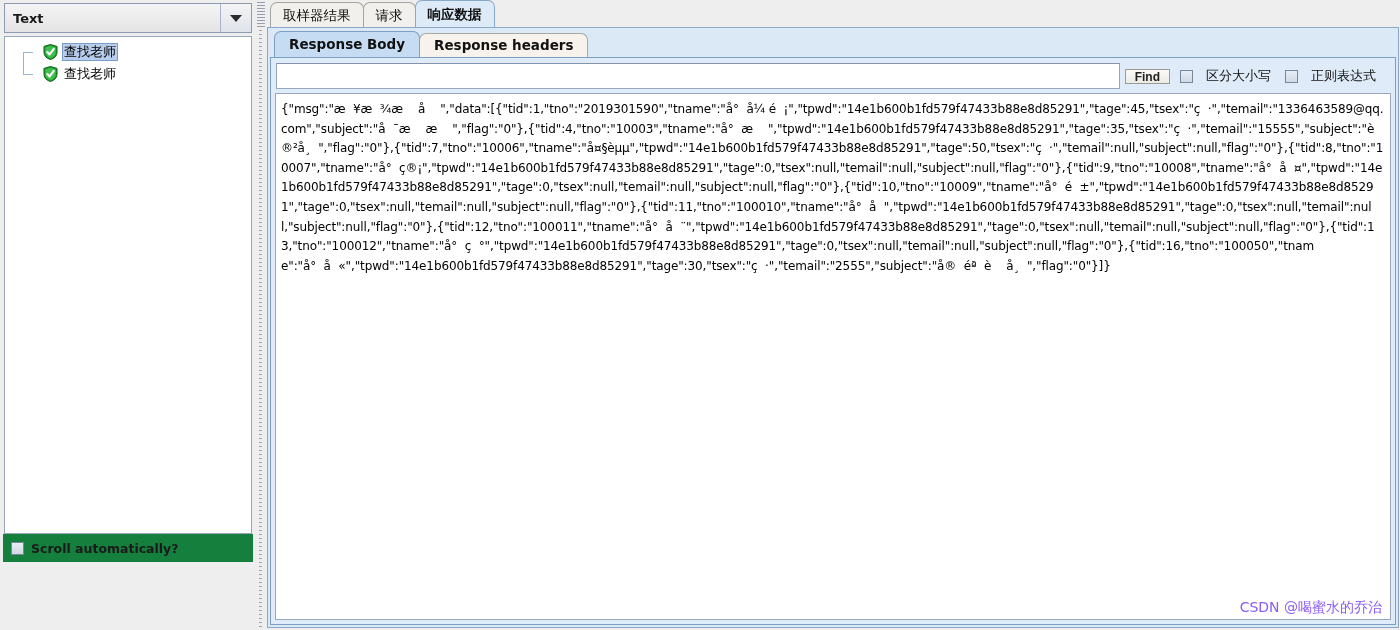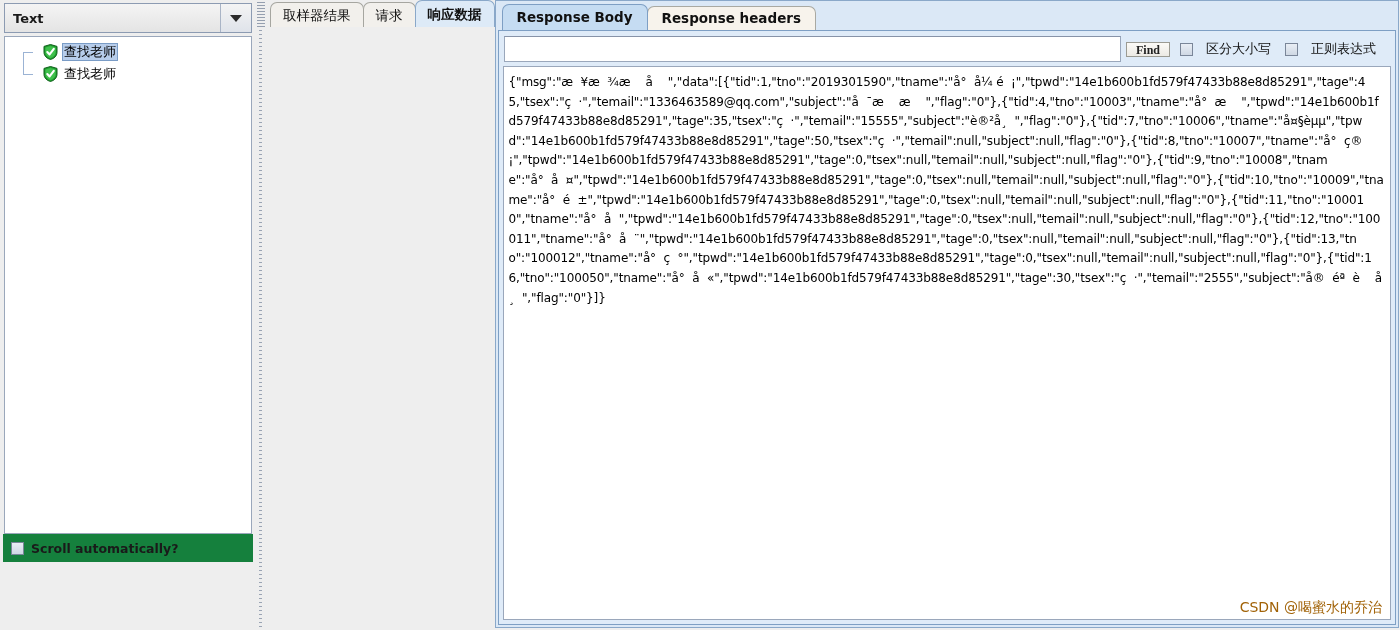--- a/index.html
+++ b/index.html
@@ -177,21 +177,21 @@
 
   
   .right-panel {
     flex: 1;
     height: 630px;
     position: relative;
     box-sizing: border-box;
     padding: 0;
     background: #eeeeee;
     display: flex;
-    flex-direction: row;
+    flex-direction: column;
   }
 
   .outer-tabs {
     height: 27px;
     display: flex;
     align-items: flex-end;
     padding-left: 4px;
     flex: 0 0 auto;
     position: relative;
     z-index: 3;
@@ -291,21 +291,21 @@
     padding: 0 5px;
     font-size: 12px;
     outline: none;
   }
   .find-btn {
     height: 15px;
     min-width: 42px;
     padding: 0 9px;
     background: linear-gradient(#fbfaf7, #eceae4);
     border: 1px solid #9b9b93;
-    font-family: Liberation Serif, serif;
+    font-family: Liberation Sans, sans-serif;
     font-size: 12px;
     font-weight: bold;
     color: #222;
     cursor: pointer;
     margin-right: 10px;
   }
   .chk-item {
     display: flex;
     align-items: center;
     margin-right: 14px;
@@ -332,21 +332,21 @@
     white-space: pre-wrap;
     word-break: break-all;
     overflow-wrap: anywhere;
     letter-spacing: -0.12px;
   }
   .watermark {
     position: absolute;
     right: 8px;
     bottom: 2px;
     font-size: 14px;
-    color: #a16207;
+    color: #8b5cf6;
     white-space: nowrap;
     pointer-events: none;
     font-family: "DejaVu Sans", "Liberation Sans", sans-serif;
   }
 </style>
 </head>
 <body>
 
 <div id="app">
 

